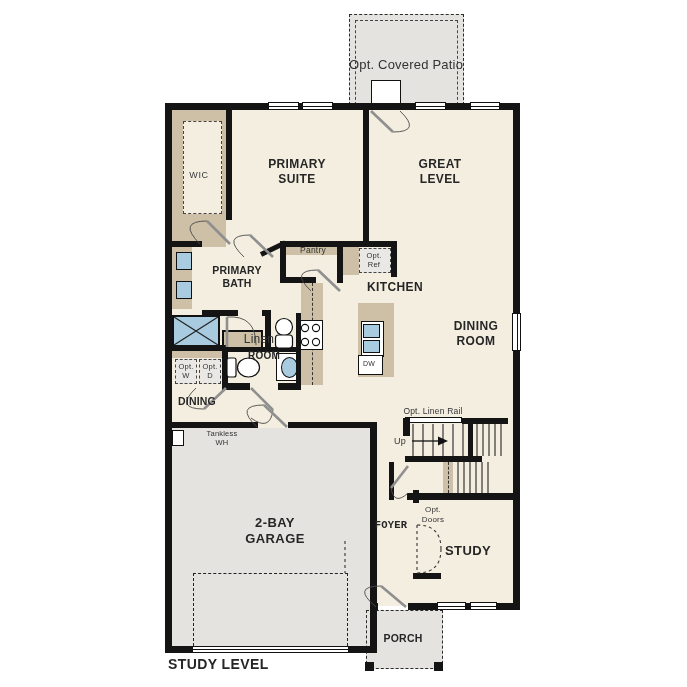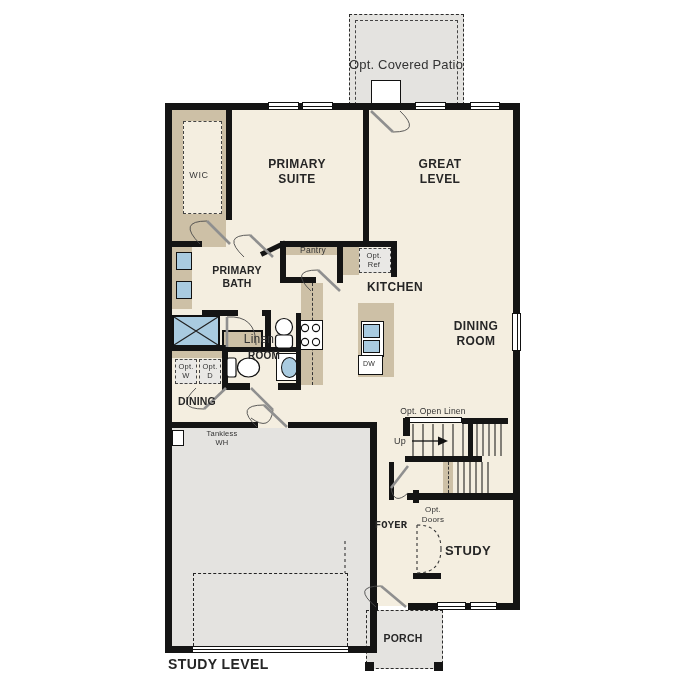--- a/index.html
+++ b/index.html
@@ -218,22 +218,24 @@
 ROOM</div>
   <div class="lbl" style="left:259px;top:339px;font-size:12px;color:#333;">Linen</div>
   <div class="lbl b" style="left:264px;top:356px;font-size:10px;">ROOM</div>
   <div class="lbl" style="left:186px;top:371px;font-size:7.5px;color:#333;">Opt.
 W</div>
   <div class="lbl" style="left:210px;top:371px;font-size:7.5px;color:#333;">Opt.
 D</div>
   <div class="lbl b" style="left:197px;top:401px;font-size:10.5px;">DINING</div>
   <div class="lbl" style="left:198px;top:438px;font-size:7.5px;color:#333;padding-left:48px;">Tankless
 WH</div>
-  <div class="lbl" style="left:433px;top:411px;font-size:8.5px;color:#333;white-space:nowrap;">Opt. Open Linen</div>
+  <div class="lbl" style="left:433px;top:411px;font-size:8.5px;color:#333;white-space:nowrap;">Opt. Linen Rail</div>
   <div class="lbl" style="left:400px;top:441px;font-size:9px;color:#333;">Up</div>
+  <div class="lbl b" style="left:275px;top:531px;font-size:13px;letter-spacing:.4px;">2-BAY
+GARAGE</div>
   <div class="lbl b" style="left:391px;top:525px;font-size:10.5px;font-family:Liberation Mono, monospace;">FOYER</div>
   <div class="lbl" style="left:433px;top:515px;font-size:8px;color:#333;">Opt.
 Doors</div>
   <div class="lbl b" style="left:468px;top:551px;font-size:13px;letter-spacing:.4px;">STUDY</div>
   <div class="lbl b" style="left:403px;top:638px;font-size:10.5px;">PORCH</div>
   <div class="lbl" style="left:369px;top:364px;font-size:7px;color:#333;">DW</div>
   <div class="lbl b" style="left:168px;top:665px;transform:translate(0,-50%);font-size:14px;letter-spacing:.4px;">STUDY LEVEL</div>
 
 </div>
 

